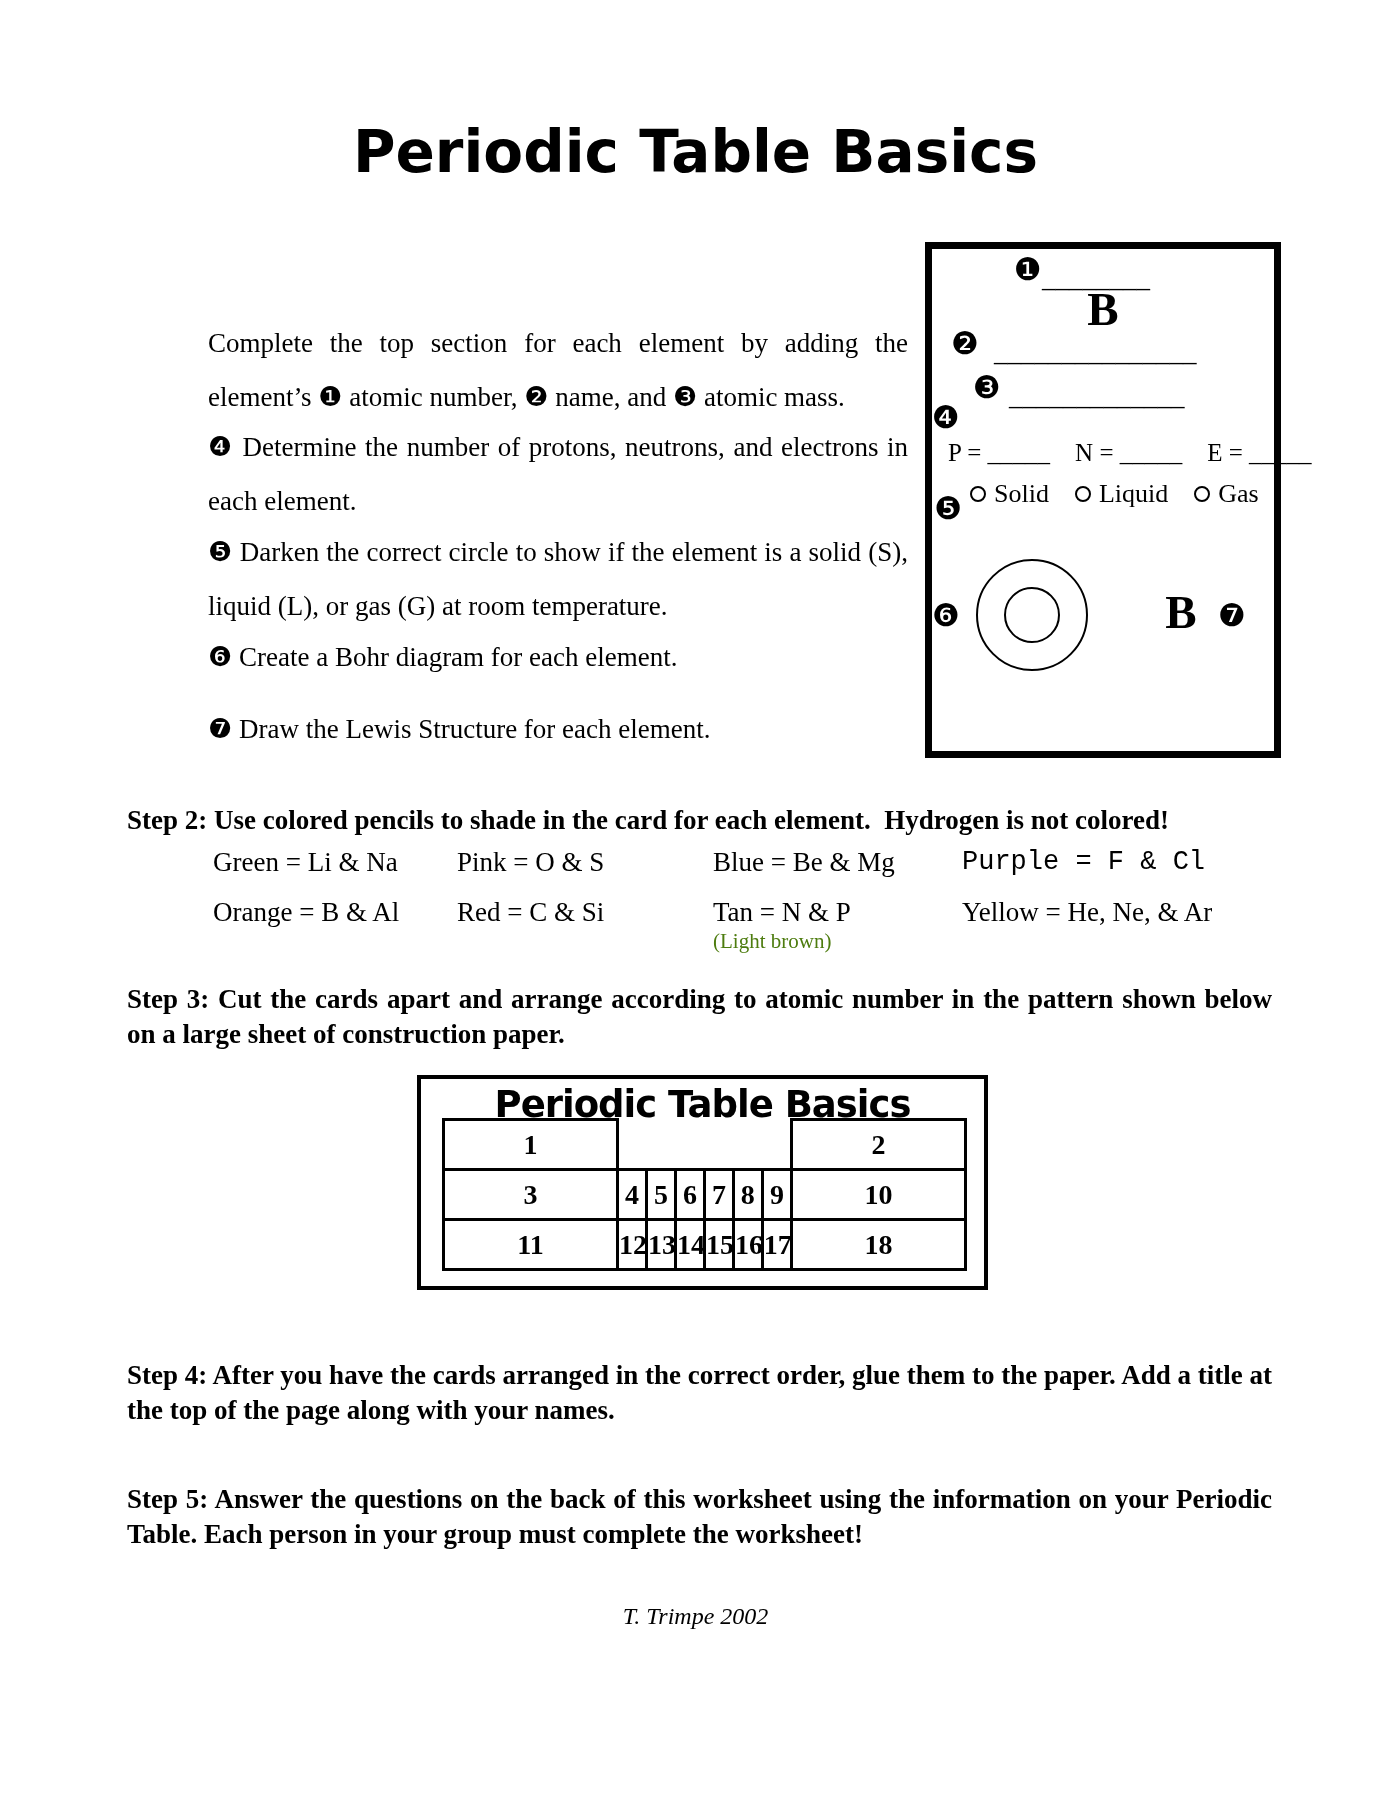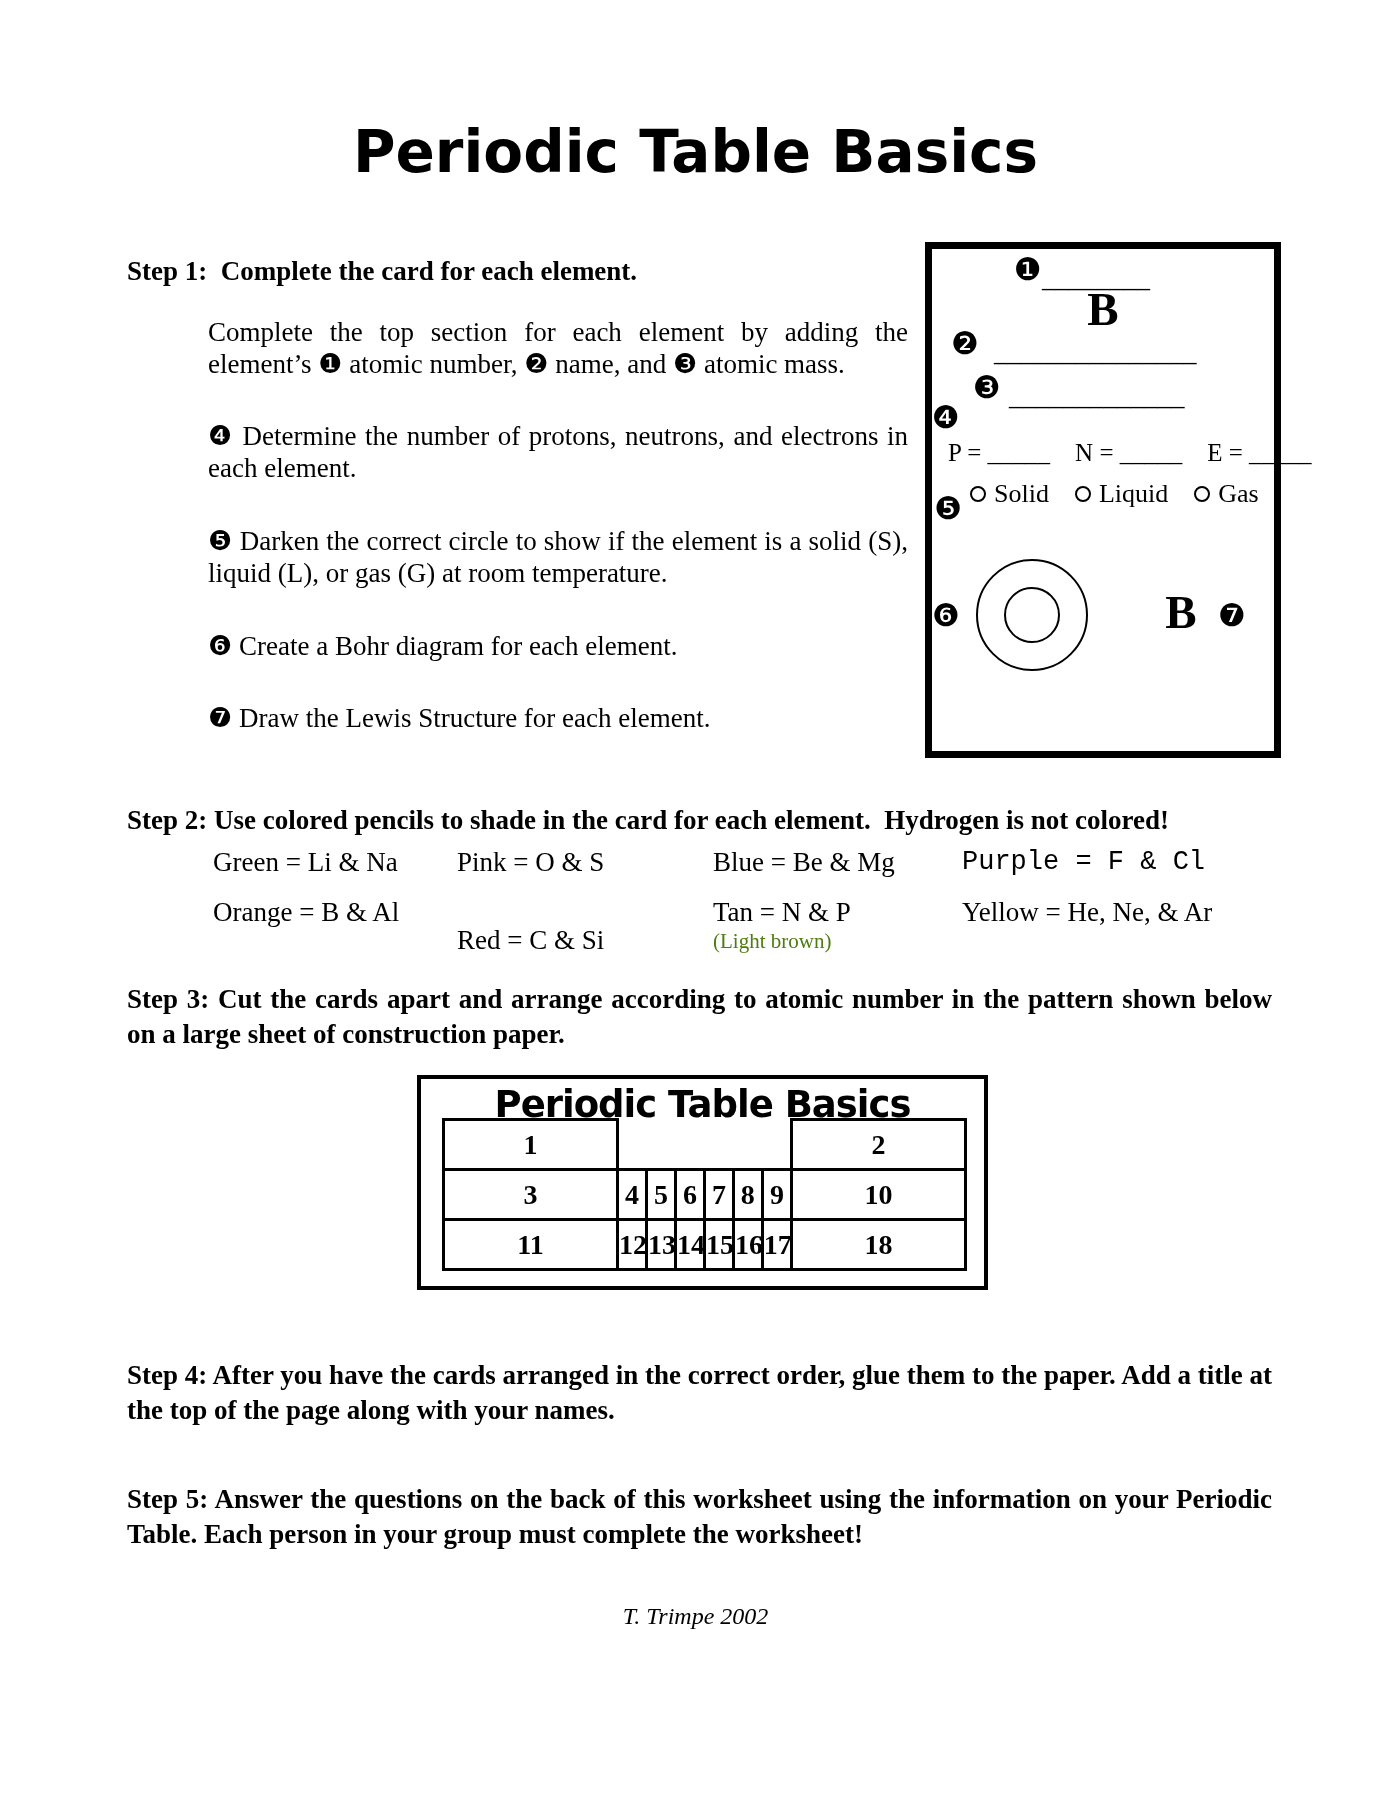--- a/index.html
+++ b/index.html
@@ -34,21 +34,21 @@
     line-height: 35px;
     white-space: pre-wrap;
     color: #000;
   }
   .step-heading.wide { width: 1145px; text-align: justify; }
   .s1-para {
     position: absolute;
     left: 208px;
     width: 700px;
     font-size: 27px;
-    line-height: 32px;
+    line-height: 54px;
     text-align: justify;
     color: #000;
   }
   .s1-para.nojust { text-align: left; }
   
   .element-card {
     position: absolute;
     left: 925px; top: 242px;
     width: 356px; height: 516px;
     border: 7px solid #000;
@@ -186,21 +186,20 @@
     color: #000;
   }
 </style>
 </head>
 <body>
 
 <div class="page">
 
   <div class="main-title">Periodic Table Basics</div>
 
-  <div class="step-heading" style="top: 254px;">Step 1:  Complete the card for each element.</div>
   <div class="s1-para" style="top: 316px;">Complete the top section for each element by adding the element’s ❶ atomic number, ❷ name, and ❸ atomic mass.</div>
   <div class="s1-para" style="top: 420px;">❹ Determine the number of protons, neutrons, and electrons in each element.</div>
   <div class="s1-para" style="top: 525px;">❺ Darken the correct circle to show if the element is a solid (S), liquid (L), or gas (G) at room temperature.</div>
   <div class="s1-para nojust" style="top: 630px;">❻ Create a Bohr diagram for each element.</div>
   <div class="s1-para nojust" style="top: 702px;">❼ Draw the Lewis Structure for each element.</div>
 
   <div class="element-card">
     <span class="badge" style="left: 82px; top: 5px;">❶</span>
     <span class="card-blank" style="left: 110px; top: 16px;">________</span>
     <div class="card-symbol-top">B</div>
@@ -236,21 +235,21 @@
     <div class="card-symbol-bottom">B</div>
     <span class="badge" style="left: 286px; top: 351px;">❼</span>
   </div>
 
   <div class="step-heading" style="top: 803px;">Step 2: Use colored pencils to shade in the card for each element.  Hydrogen is not colored!</div>
   <div class="color-item cx1" style="top: 847px;">Green = Li &amp; Na</div>
   <div class="color-item cx2" style="top: 847px;">Pink = O &amp; S</div>
   <div class="color-item cx3" style="top: 847px;">Blue = Be &amp; Mg</div>
   <div class="color-item cx4" style="top: 847px; font-family: Liberation Mono, monospace;">Purple = F &amp; Cl</div>
   <div class="color-item cx1" style="top: 897px;">Orange = B &amp; Al</div>
-  <div class="color-item cx2" style="top: 897px; margin-top: 28px;">Red = C &amp; Si</div>
+  <div class="color-item cx2" style="top: 897px;">Red = C &amp; Si</div>
   <div class="color-item cx3" style="top: 897px;">Tan = N &amp; P</div>
   <div class="color-item cx4" style="top: 897px;">Yellow = He, Ne, &amp; Ar</div>
   <div class="color-note cx3" style="top: 929px;">(Light brown)</div>
 
   <div class="step-heading wide" style="top: 982px;">Step 3: Cut the cards apart and arrange according to atomic number in the pattern shown below on a large sheet of construction paper.</div>
 
   <div class="ptable-box">
     <div class="ptable-title">Periodic Table Basics</div>
     <table class="ptable-grid">
       <tbody>

